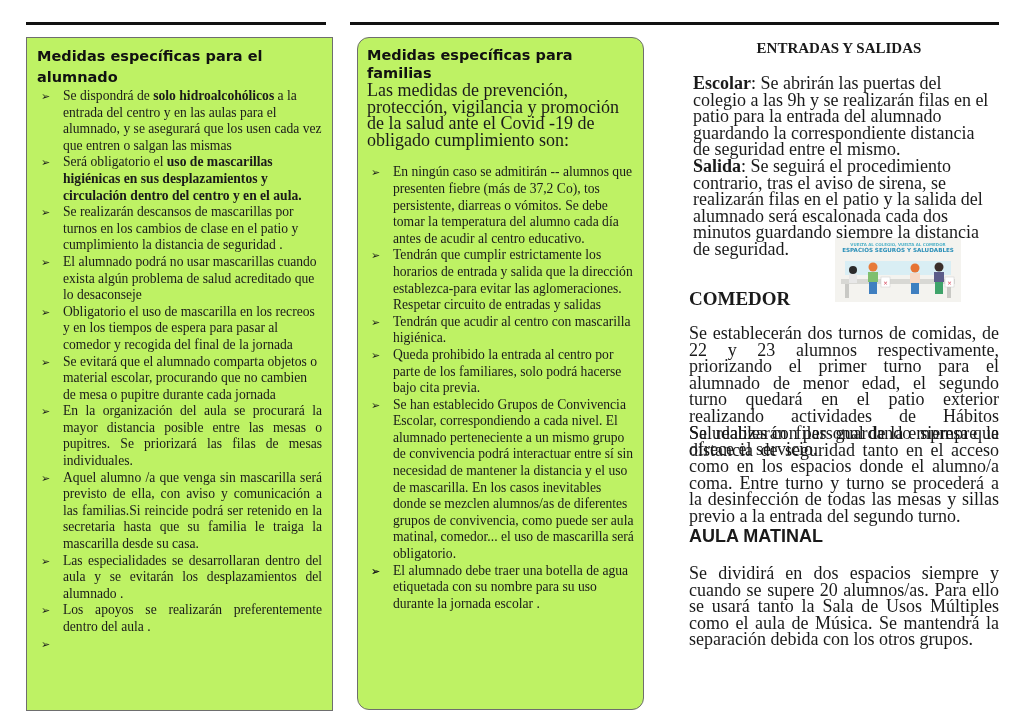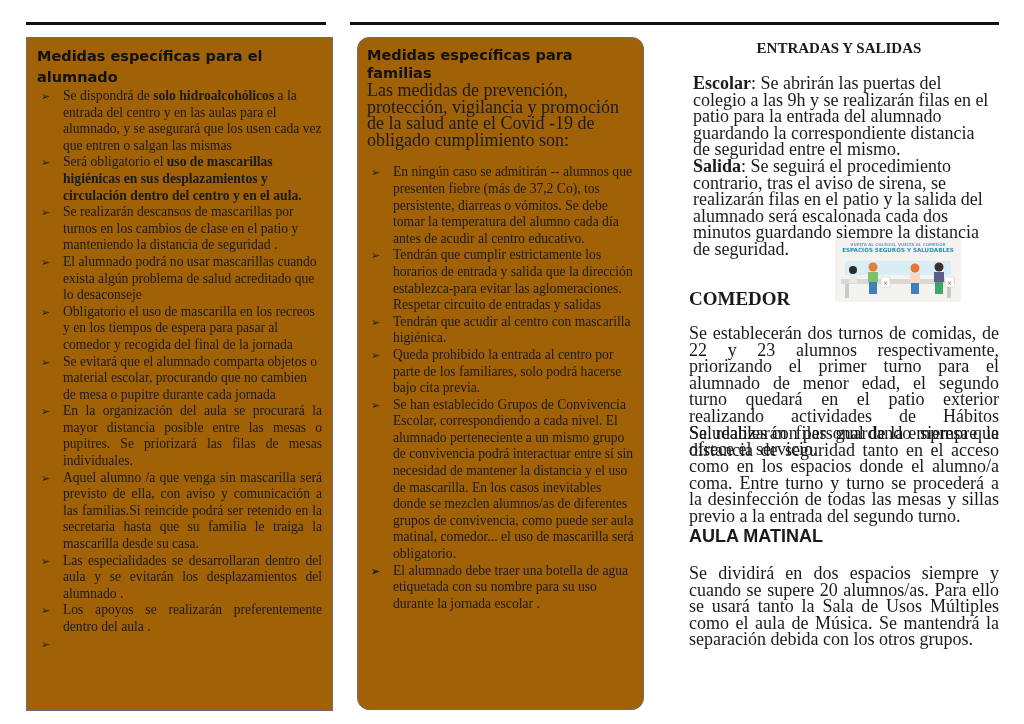--- a/index.html
+++ b/index.html
@@ -1,19 +1,19 @@
 <!DOCTYPE html>
 <html><head>
 <meta charset="utf-8">
 <style>
   html, body { margin:0; padding:0; }
   body { width:1024px; height:724px; background:#ffffff; position:relative; overflow:hidden;
          font-family:"Liberation Serif", serif; color:#1a1a1a; }
   .rule { position:absolute; height:3px; background:#111; top:22px; }
-  .box { position:absolute; border:1.5px solid #6e6e6e; box-sizing:border-box; background:#a16207; }
+  .box { position:absolute; border:1.5px solid #6e6e6e; box-sizing:border-box; background:#bef264; }
   .box-title { font-family:"DejaVu Sans", sans-serif; font-weight:bold; font-size:14.5px; line-height:21px; color:#111; }
   ul.arrows { list-style:none; margin:0; padding:0; }
   ul.arrows li { position:relative; padding-left:26px; font-size:13.6px; line-height:16.6px; }
   ul.arrows li .bullet { position:absolute; left:4px; top:0; font-size:11px; }
   .p { font-size:18px; line-height:16.6px; margin:0; }
   b { font-weight:bold; }
   .sec-title-serif { font-family:"Liberation Serif", serif; font-weight:bold; font-size:15px; }
   .sec-title-sans { font-family:"Liberation Sans", sans-serif; font-weight:bold; font-size:18px; }
   .right-col { position:absolute; left:689px; width:310px; }
   .justify { text-align:justify; }
@@ -23,21 +23,21 @@
 <body>
 
 <div class="rule" style="left:26px; width:300px;"></div>
 <div class="rule" style="left:350px; width:649px;"></div>
 
 <div class="box" style="left:26px; top:37px; width:307px; height:674px; padding:8px 10px 0 10px;">
   <div class="box-title" style="width:240px;">Medidas específicas para el alumnado</div>
   <ul class="arrows" id="left-list">
       <li><span class="bullet">➢</span><span>Se dispondrá de </span><b>solo hidroalcohólicos</b><span> a la entrada del centro y en las aulas para el alumnado, y se asegurará que los usen cada vez que entren o salgan las mismas</span></li>
       <li><span class="bullet">➢</span><span>Será obligatorio el </span><b>uso de mascarillas higiénicas en sus desplazamientos y circulación dentro del centro y en el aula.</b><span></span></li>
-      <li><span class="bullet">➢</span><span>Se realizarán descansos de mascarillas por turnos en los cambios de clase en el patio y manteniendo la distancia de seguridad .</span><b></b><span></span></li>
+      <li><span class="bullet">➢</span><span>Se realizarán descansos de mascarillas por turnos en los cambios de clase en el patio y cumplimiento la distancia de seguridad .</span><b></b><span></span></li>
       <li><span class="bullet">➢</span><span>El alumnado podrá no usar mascarillas cuando exista algún problema de salud acreditado que lo desaconseje</span><b></b><span></span></li>
       <li><span class="bullet">➢</span><span>Obligatorio el uso de mascarilla en los recreos y en los tiempos de espera para pasar al comedor y recogida del final de la jornada</span><b></b><span></span></li>
       <li><span class="bullet">➢</span><span>Se evitará que el alumnado comparta objetos o material escolar, procurando que no cambien de mesa o pupitre durante cada jornada</span><b></b><span></span></li>
       <li style="text-align: justify;"><span class="bullet">➢</span><span>En la organización del aula se procurará la mayor distancia posible entre las mesas o pupitres. Se priorizará las filas de mesas individuales.</span><b></b><span></span></li>
       <li style="text-align: justify;"><span class="bullet">➢</span><span>Aquel alumno /a que venga sin mascarilla será previsto de ella, con aviso y comunicación a las familias.Si reincide podrá ser retenido en la secretaria hasta que su familia le traiga la mascarilla desde su casa.</span><b></b><span></span></li>
       <li style="text-align: justify;"><span class="bullet">➢</span><span>Las especialidades  se desarrollaran dentro del aula y se evitarán los desplazamientos del alumnado .</span><b></b><span></span></li>
       <li style="text-align: justify;"><span class="bullet">➢</span><span>Los apoyos se realizarán preferentemente dentro del aula .</span><b></b><span></span></li>
       <li style="text-align: justify; min-height: 16.6px;"><span class="bullet">➢</span><span></span><b></b><span></span></li>
     </ul>
 </div>

